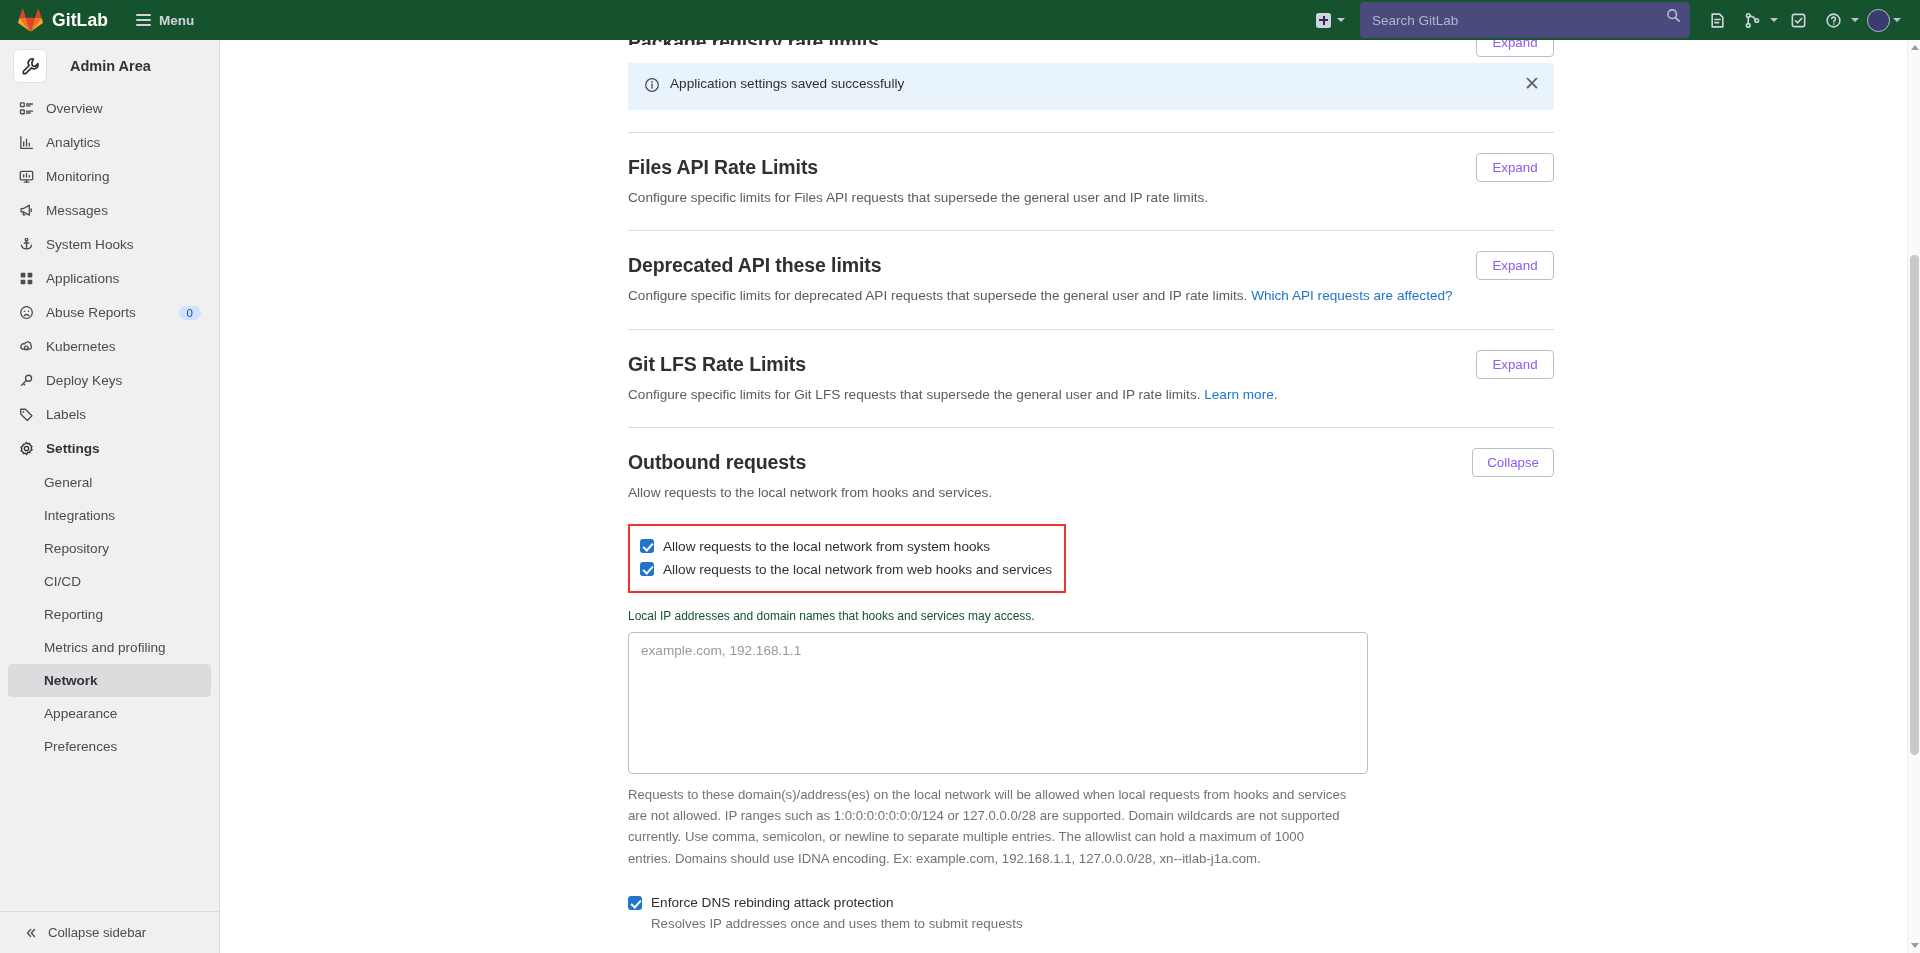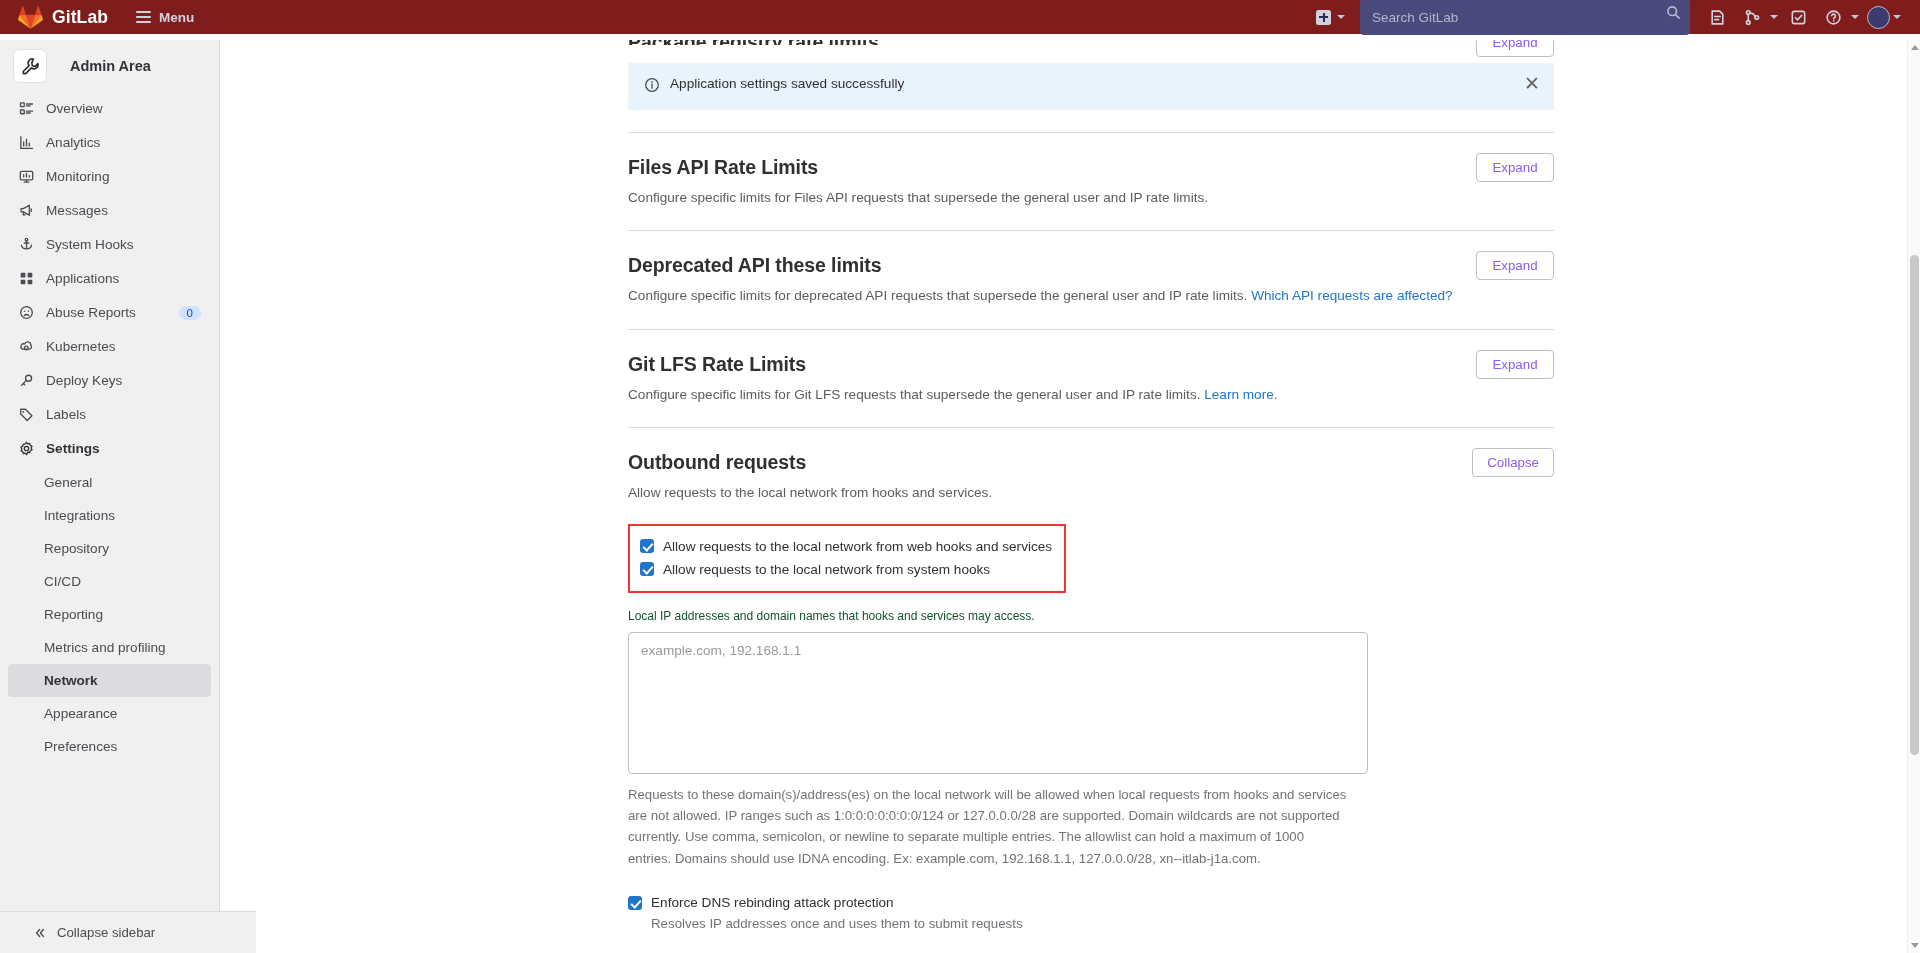--- a/index.html
+++ b/index.html
@@ -8,22 +8,22 @@
     width: 1920px; height: 953px;
     overflow: hidden;
     font-family: "Liberation Sans", sans-serif;
     background: #fff;
     color: #303030;
   }
 
   
   #topnav {
     position: absolute; top: 0; left: 0;
-    width: 1920px; height: 34px;
-    background: #7f1d1d;
+    width: 1920px; height: 40px;
+    background: #14532d;
     display: flex; align-items: center;
     z-index: 40;
   }
   .tn-brand {
     display: flex; align-items: center; gap: 9px;
     padding: 0 12px 0 18px; height: 40px;
   }
   .gl-logo { width: 25px; height: 24px; display:block; }
   .tn-brandtext {
     color: #fff; font-size: 17.5px; font-weight: 700; letter-spacing: .1px;
@@ -109,25 +109,25 @@
     background: #cfe2ff; color: #1f4b99;
     font-size: 11.5px; border-radius: 9px; padding: 1px 8px; font-weight:400;
   }
   .sb-sub {
     display:block; height: 33px; line-height: 33px;
     padding: 0 10px 0 36px; border-radius: 4px;
     color: #4b4b52; font-size: 13.6px; cursor: pointer;
   }
   .sb-sub.active { background: #dcdcde; color: #333238; font-weight: 600; }
   .sb-bottom {
-    position: absolute; bottom: 0; left: 0; width: 256px;
+    position: absolute; bottom: 0; left: 0; width: 219px;
     border-top: 1px solid #dcdcde;
     height: 42px;
     display:flex; align-items:center; gap: 10px;
-    padding: 0 33px;
+    padding: 0 24px;
     color: #4b4b52; font-size: 13.2px; cursor: pointer;
     background: #f0f0f0;
   }
   .dchev { display:flex; }
 
   
   #main {
     position: absolute; top: 40px; left: 220px;
     width: 1700px; height: 913px;
     overflow: hidden; background: #fff;
@@ -525,25 +525,25 @@
     </div>
 
     <div class="sect">
       <h4>Outbound requests</h4>
       <p class="desc">Allow requests to the local network from hooks and services.</p>
       <button class="expand-btn">Collapse</button>
 
       <div class="hl-box">
         <div class="cbrow">
           <span class="cbx"></span>
-          <span class="lbl-txt">Allow requests to the local network from web hooks and services</span>
+          <span class="lbl-txt">Allow requests to the local network from system hooks</span>
         </div>
         <div class="cbrow">
           <span class="cbx"></span>
-          <span class="lbl-txt">Allow requests to the local network from system hooks</span>
+          <span class="lbl-txt">Allow requests to the local network from web hooks and services</span>
         </div>
       </div>
 
       <div class="fieldlabel">Local IP addresses and domain names that hooks and services may access.</div>
       <textarea class="allowlist" placeholder="example.com, 192.168.1.1" style=""></textarea>
 
       <p class="helptext">Requests to these domain(s)/address(es) on the local network will be allowed when local requests from hooks and services are not allowed. IP ranges such as 1:0:0:0:0:0:0:0/124 or 127.0.0.0/28 are supported. Domain wildcards are not supported currently. Use comma, semicolon, or newline to separate multiple entries. The allowlist can hold a maximum of 1000 entries. Domains should use IDNA encoding. Ex: example.com, 192.168.1.1, 127.0.0.0/28, xn--itlab-j1a.com.</p>
 
       <div class="dnsrow">
         <div class="cbrow">

